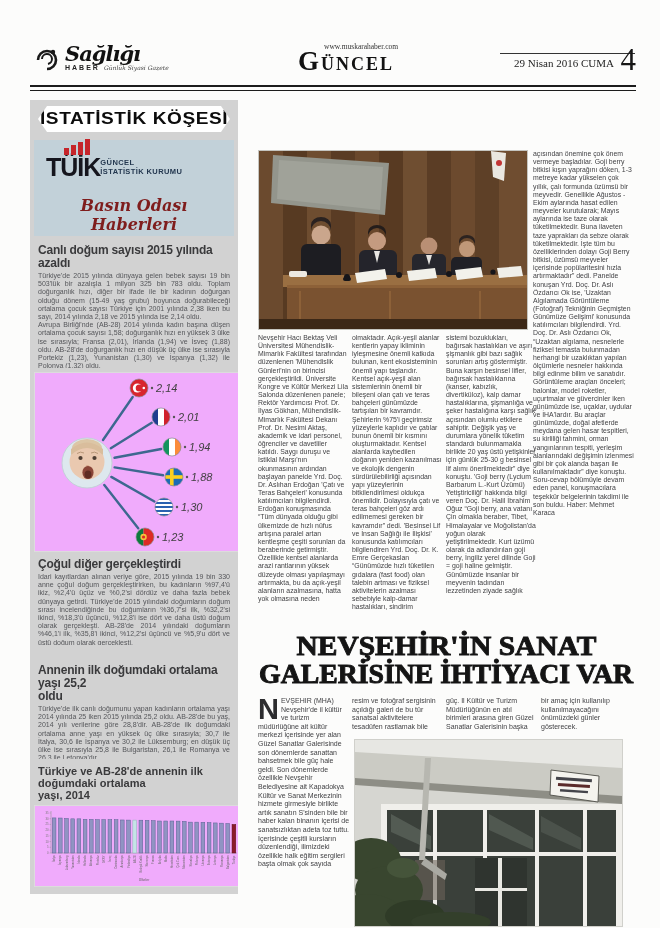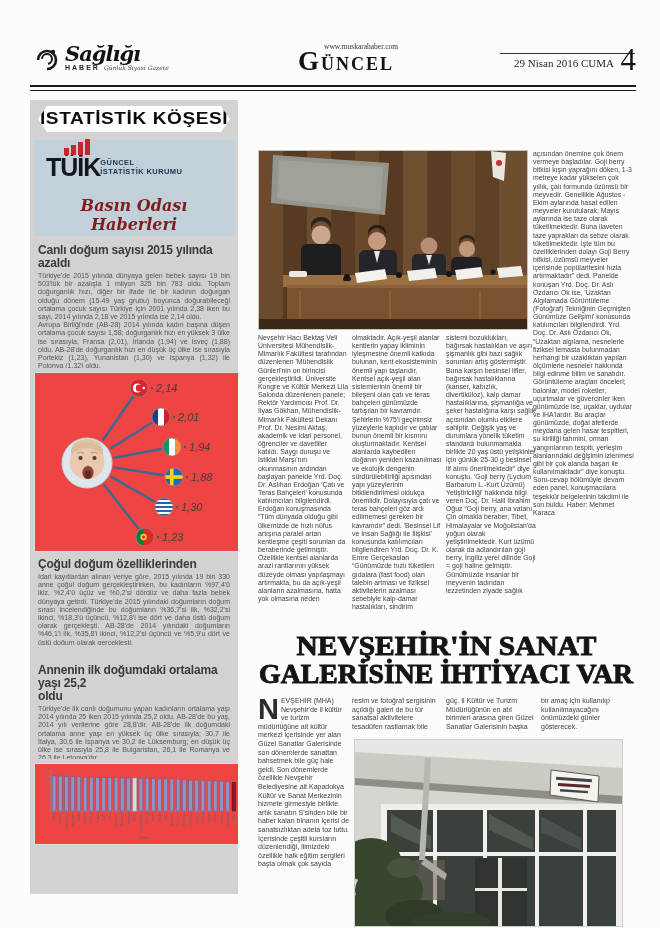--- a/index.html
+++ b/index.html
@@ -29,21 +29,21 @@
   #tuik-mark{position:relative;height:30px;}
   #tuik-word{font-size:25px;font-weight:800;letter-spacing:-1px;color:#15151d;line-height:30px;}
   .tuik-bar{position:absolute;width:4.5px;background:#c5252b;}
   #tuik-name{font-size:7.5px;font-weight:800;color:#23374f;line-height:9px;letter-spacing:.4px;}
   #press-room{margin-top:14px;text-align:center;font-family:"DejaVu Serif",serif;font-style:italic;font-weight:bold;font-size:16px;color:#7f1d1d;}
   .stat-title{font-size:12px;font-weight:800;color:#3a3a3c;line-height:13px;letter-spacing:-.2px;margin:8px 4px 2px;}
   .stat-body{font-size:7px;line-height:8.2px;color:#55565a;text-align:justify;margin:0 4px;overflow:hidden;}
   #a1-body{height:96px;margin-top:2px;}
   #a2-body{height:72px;margin-top:2px;}
   #a3-body{height:54px;margin-top:2px;}
-  .chartbox{background:#ef4444;border:1px solid #dcdcdc;margin:4px auto 0;}
+  .chartbox{background:#f0abfc;border:1px solid #dcdcdc;margin:4px auto 0;}
   #flag-chart-box{width:208px;height:178px;}
   #bar-chart-box{width:210px;height:78px;padding:1px 0;}
   #chart2-title{font-size:11px;font-weight:800;color:#3a3a3c;line-height:12px;margin:6px 4px 0;}
   
   .fit-line{display:inline-block;white-space:nowrap;}
   #headline1{position:absolute;left:256px;top:94px;width:380px;}
   .hl1{font-weight:700;font-size:22px;line-height:21px;color:#141414;letter-spacing:-.5px;transform-origin:left top;}
   .red-rule{height:2.6px;background:#e2231a;margin:2px 0 2px;}
   #photo-panel{position:absolute;left:258px;top:150px;width:268px;height:178px;border:1px solid #c5c5c0;}
   .news-col{position:absolute;font-size:6.9px;line-height:8.15px;color:#3f3f42;text-align:left;overflow:hidden;}
@@ -214,30 +214,34 @@
               <circle cx="108.56" cy="164" r="1.6" fill="#dc2b25"></circle>
             </g>
             <circle cx="110" cy="164" r="9" fill="none" stroke="#878c91" stroke-width="0.7"></circle>
             <circle cx="123" cy="164" r="1.2" fill="#555"></circle>
             <text x="127" y="167.8" font-family="Liberation Sans, sans-serif" font-style="italic" font-size="11" fill="#3f3f3f">1,23</text>
           </g>
       </svg>
     </div>
 
     <div class="stat-title" style="margin-top:6px;">
-      <div>Çoğul doğum özelliklerinden</div>
+      <div>Çoğul diğer gerçekleştirdi</div>
     </div>
     <div class="stat-body" id="a2-body">İdari kayıtlardan alınan veriye göre, 2015 yılında 19 bin 330 anne çoğul doğum gerçekleştirirken, bu kadınların %97,4'ü ikiz, %2,4'ü üçüz ve %0,2'si dördüz ve daha fazla bebek dünyaya getirdi. Türkiye'de 2015 yılındaki doğumların doğum sırası incelendiğinde bu doğumların %36,7'si ilk, %32,2'si ikinci, %18,3'ü üçüncü, %12,8'i ise dört ve daha üstü doğum olarak gerçekleşti. AB-28'de 2014 yılındaki doğumların %46,1'i ilk, %35,8'i ikinci, %12,2'si üçüncü ve %5,9'u dört ve üstü doğum olarak gerçekleşti.</div>
 
     <div class="stat-title" style="margin-top:19px;">
       <div>Annenin ilk doğumdaki ortalama yaşı 25,2</div>
       <div>oldu</div>
     </div>
     <div class="stat-body" id="a3-body">Türkiye'de ilk canlı doğumunu yapan kadınların ortalama yaşı 2014 yılında 25 iken 2015 yılında 25,2 oldu. AB-28'de bu yaş, 2014 yılı verilerine göre 28,8'dir. AB-28'de ilk doğumdaki ortalama anne yaşı en yüksek üç ülke sırasıyla; 30,7 ile İtalya, 30,6 ile İspanya ve 30,2 ile Lüksemburg; en düşük üç ülke ise sırasıyla 25,8 ile Bulgaristan, 26,1 ile Romanya ve 26,3 ile Letonya'dır.</div>
 
+    <div id="chart2-title">
+      <div>Türkiye ve AB-28'de annenin ilk doğumdaki ortalama</div>
+      <div>yaşı, 2014</div>
+    </div>
     <div class="chartbox" id="bar-chart-box">
       <svg id="bar-chart" viewBox="0 0 206 76" width="206" height="76">
           <line x1="16" y1="4" x2="16" y2="46" stroke="#999" stroke-width="0.6"></line>
           <line x1="16" y1="46" x2="202" y2="46" stroke="#999" stroke-width="0.6"></line>
           <line x1="14.5" y1="46" x2="16" y2="46" stroke="#999" stroke-width="0.5"></line>
           <text x="13.5" y="47" text-anchor="end" font-size="2.8" fill="#777" font-family="Liberation Sans, sans-serif">0</text>
           <line x1="14.5" y1="40.285714285714285" x2="16" y2="40.285714285714285" stroke="#999" stroke-width="0.5"></line>
           <text x="13.5" y="41.285714285714285" text-anchor="end" font-size="2.8" fill="#777" font-family="Liberation Sans, sans-serif">5</text>
           <line x1="14.5" y1="34.57142857142857" x2="16" y2="34.57142857142857" stroke="#999" stroke-width="0.5"></line>
           <text x="13.5" y="35.57142857142857" text-anchor="end" font-size="2.8" fill="#777" font-family="Liberation Sans, sans-serif">10</text>

